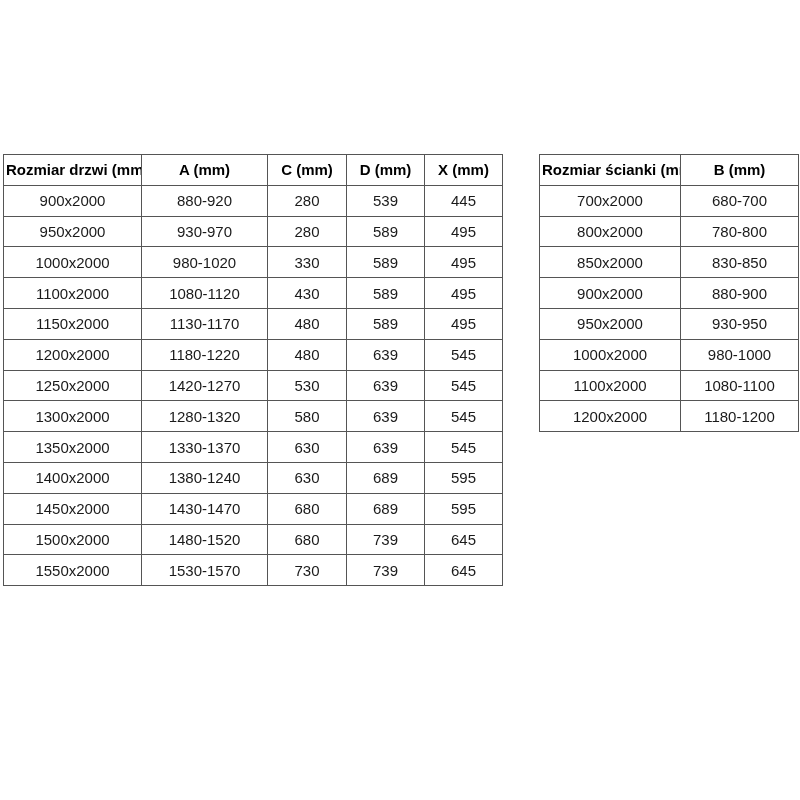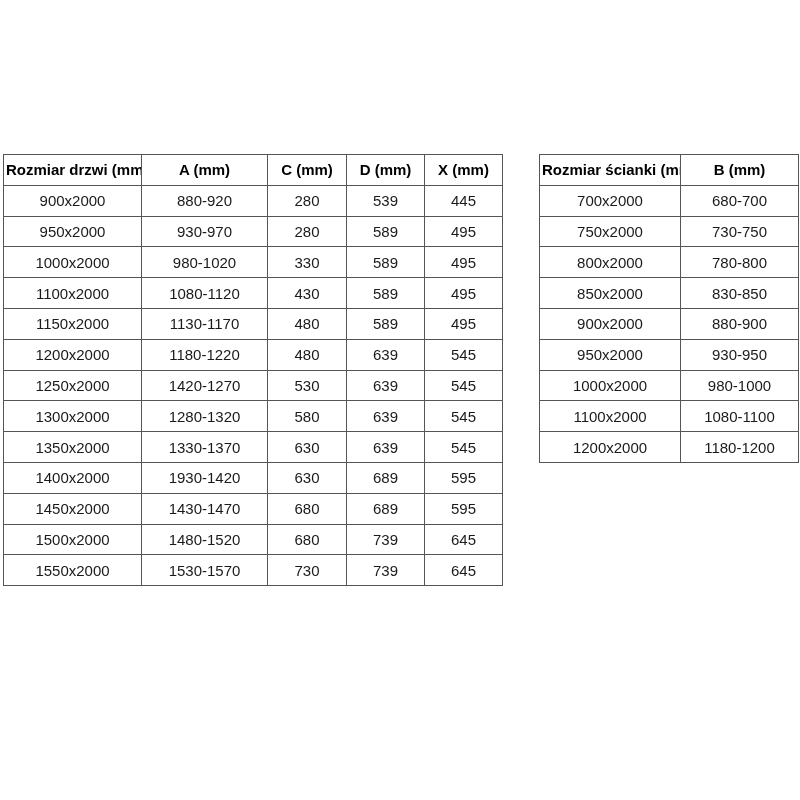--- a/index.html
+++ b/index.html
@@ -119,21 +119,21 @@
         </tr>
         <tr>
           <td>1350x2000</td>
           <td>1330-1370</td>
           <td>630</td>
           <td>639</td>
           <td>545</td>
         </tr>
         <tr>
           <td>1400x2000</td>
-          <td>1930-1420</td>
+          <td>1380-1240</td>
           <td>630</td>
           <td>689</td>
           <td>595</td>
         </tr>
         <tr>
           <td>1450x2000</td>
           <td>1430-1470</td>
           <td>680</td>
           <td>689</td>
           <td>595</td>
@@ -160,24 +160,20 @@
           <th>Rozmiar ścianki (mm)</th>
           <th>B (mm)</th>
         </tr>
       </thead>
       <tbody>
         <tr>
           <td>700x2000</td>
           <td>680-700</td>
         </tr>
         <tr>
-          <td>750x2000</td>
-          <td>730-750</td>
-        </tr>
-        <tr>
           <td>800x2000</td>
           <td>780-800</td>
         </tr>
         <tr>
           <td>850x2000</td>
           <td>830-850</td>
         </tr>
         <tr>
           <td>900x2000</td>
           <td>880-900</td>

